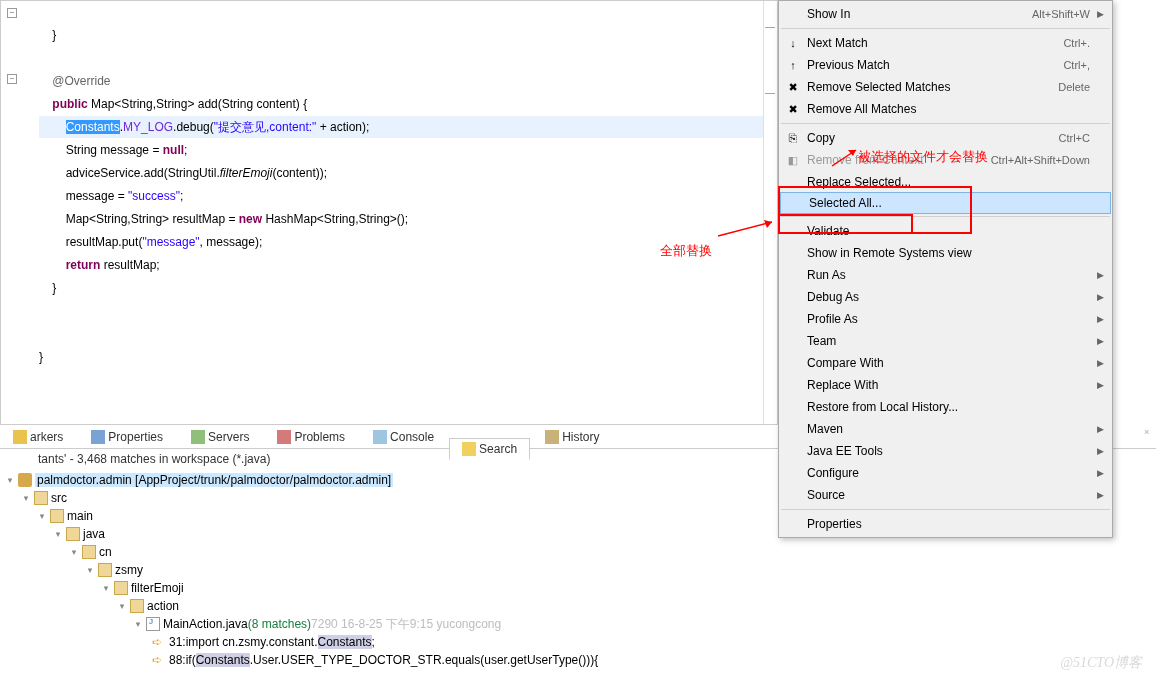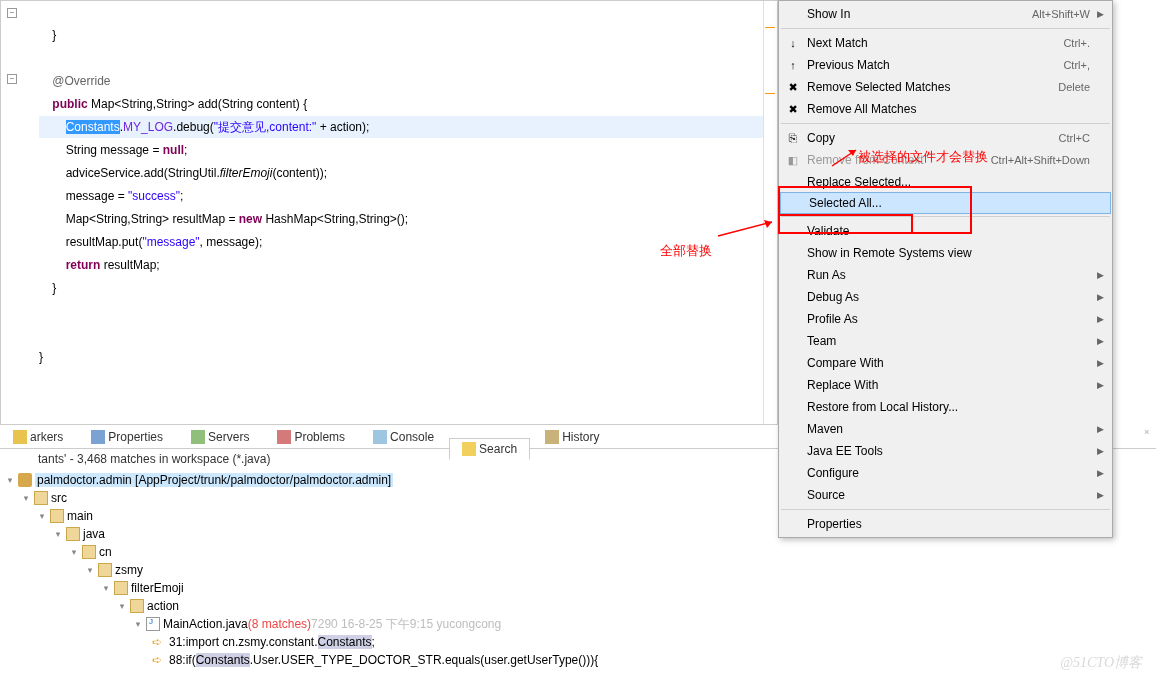--- a/index.html
+++ b/index.html
@@ -26,21 +26,21 @@
 .tree-row { display:flex; align-items:center; height:18px; padding-left:4px; }
 .tree-indent { display:inline-block; }
 .twisty { width:12px; height:12px; display:inline-flex; align-items:center; justify-content:center; color:#888; font-size:9px; margin-right:2px; }
 .pkg-icon, .folder-icon, .jfile-icon, .arrow-icon { width:14px; height:14px; display:inline-block; margin-right:3px; }
 .pkg-icon { background:#d4a84b; border-radius:2px; }
 .folder-icon { background:#efd699; border:1px solid #c9a84b; }
 .jfile-icon { background:#fff; border:1px solid #999; position:relative; }
 .jfile-icon::after { content:"J"; position:absolute; font-size:8px; color:#0066cc; left:2px; top:-1px; }
 .arrow-icon { color:#f0a020; }
 .proj-sel { background:#cce8ff; padding:0 2px; }
-.matches { color:#ef4444;text-align:right; }
+.matches { color:#15803d;text-align:right; }
 .file-meta { color:#bdbdbd; }
 .match-hl { background:#cfcfe6; }
 
 .ctx-menu { position:absolute; left:778px; top:0; width:335px; background:#f0f0f0; border:1px solid #aaa; box-shadow:2px 2px 6px rgba(0,0,0,.25); padding:2px 0; }
 .menu-item { display:flex; align-items:center; height:22px; padding:0 22px 0 28px; position:relative; }
 .menu-item.highlight { background:#cde6ff; border:1px solid #7eb4ea; margin:-1px 1px; }
 .menu-item.disabled { color:#999; }
 .menu-label { flex:1; }
 .menu-shortcut { color:#666; font-size:11px; }
 .menu-sep { height:1px; background:#d0d0d0; margin:3px 2px; }

